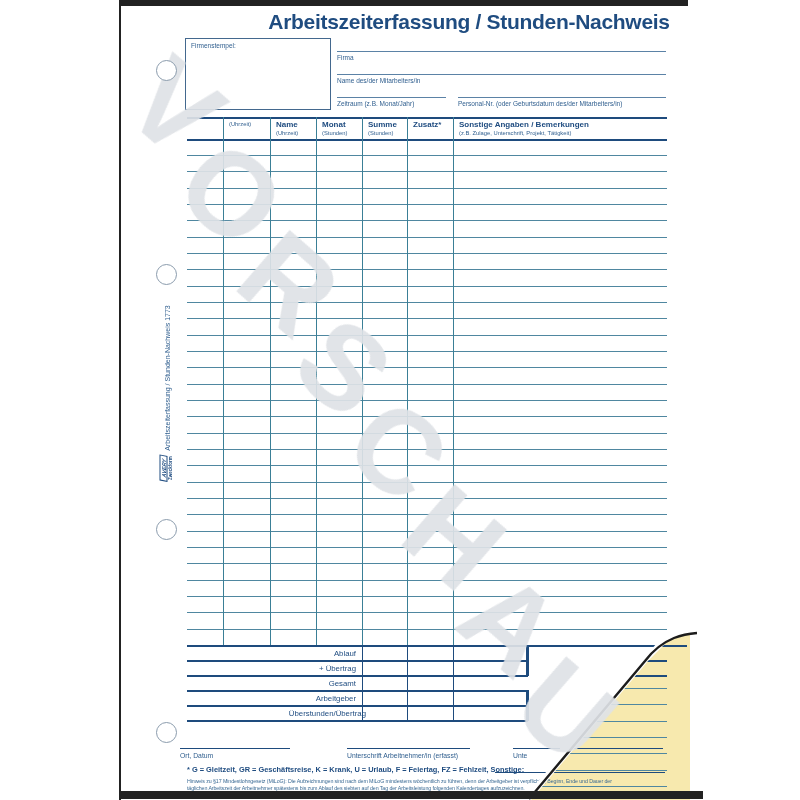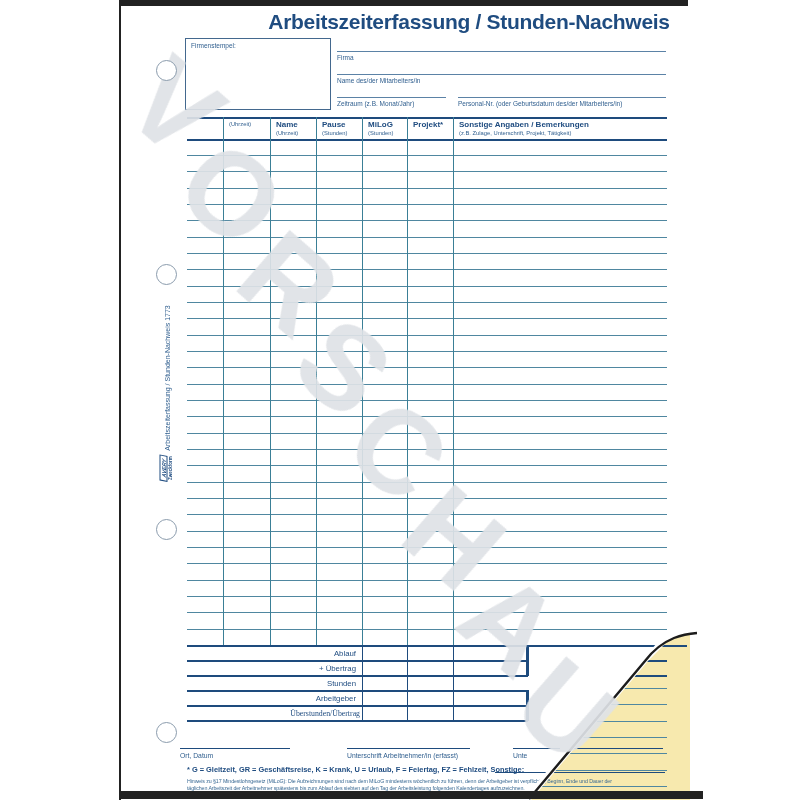--- a/index.html
+++ b/index.html
@@ -89,29 +89,29 @@
           </div>
           <div class="th" style="left: 229px; top: 120px;">
             <div class="th-main"></div>
             <div class="th-sub">(Uhrzeit)</div>
           </div>
           <div class="th" style="left: 276px; top: 120px;">
             <div class="th-main">Name</div>
             <div class="th-sub">(Uhrzeit)</div>
           </div>
           <div class="th" style="left: 322px; top: 120px;">
-            <div class="th-main">Pause</div>
+            <div class="th-main">Monat</div>
             <div class="th-sub">(Stunden)</div>
           </div>
           <div class="th" style="left: 368px; top: 120px;">
-            <div class="th-main">MiLoG</div>
+            <div class="th-main">Summe</div>
             <div class="th-sub">(Stunden)</div>
           </div>
           <div class="th" style="left: 413px; top: 120px;">
-            <div class="th-main">Projekt*</div>
+            <div class="th-main">Zusatz*</div>
             <div class="th-sub"></div>
           </div>
           <div class="th" style="left: 459px; top: 120px;">
             <div class="th-main">Sonstige Angaben / Bemerkungen</div>
             <div class="th-sub">(z.B. Zulage, Unterschrift, Projekt, Tätigkeit)</div>
           </div>
         </div>
       <div id="table-lines">
           <div class="hline" style="left: 187px; top: 155px; width: 480px;"></div>
           <div class="hline" style="left: 187px; top: 171.33px; width: 480px;"></div>
@@ -149,23 +149,23 @@
           <div class="vline" style="left: 362px; top: 117px; height: 528px; width: 1.2px;"></div>
           <div class="vline" style="left: 407px; top: 117px; height: 528px; width: 1.2px;"></div>
           <div class="vline" style="left: 453px; top: 117px; height: 528px; width: 1.2px;"></div>
         </div>
       <div class="hline navyline" style="left:187px;top:645px;width:480px;height:2px;"></div>
     </div>
 
     <div>
       <div class="sumlbl" style="left:187px;top:649px;">Ablauf</div>
       <div class="sumlbl" style="left:187px;top:664px;">+ Übertrag</div>
-      <div class="sumlbl" style="left:187px;top:679px;">Stunden</div>
+      <div class="sumlbl" style="left:187px;top:679px;">Gesamt</div>
       <div class="sumlbl" style="left:187px;top:694px;">Arbeitgeber</div>
-      <div class="sumlbl" style="left:191px;top:709px;font-family:Liberation Serif, serif;">Überstunden/Übertrag</div>
+      <div class="sumlbl" style="left:197px;top:709px;">Überstunden/Übertrag</div>
       <div class="hline navyline" style="left:187px;top:660px;width:341px;height:1.5px;"></div>
       <div class="hline navyline" style="left:187px;top:675px;width:341px;height:1.5px;"></div>
       <div class="hline navyline" style="left:187px;top:690px;width:341px;height:1.5px;"></div>
       <div class="hline navyline" style="left:187px;top:705px;width:341px;height:1.5px;"></div>
       <div class="hline navyline" style="left:187px;top:720px;width:341px;height:1.5px;"></div>
       <div class="vline navyline" style="left:362px;top:645px;height:76px;width:1.2px;"></div>
       <div class="vline navyline" style="left:407px;top:645px;height:76px;width:1.2px;"></div>
       <div class="vline navyline" style="left:453px;top:645px;height:76px;width:1.2px;"></div>
       <div class="vline navyline" style="left:526px;top:645px;height:31px;width:3px;"></div>
       <div class="vline navyline" style="left:526px;top:690px;height:31px;width:3px;"></div>

